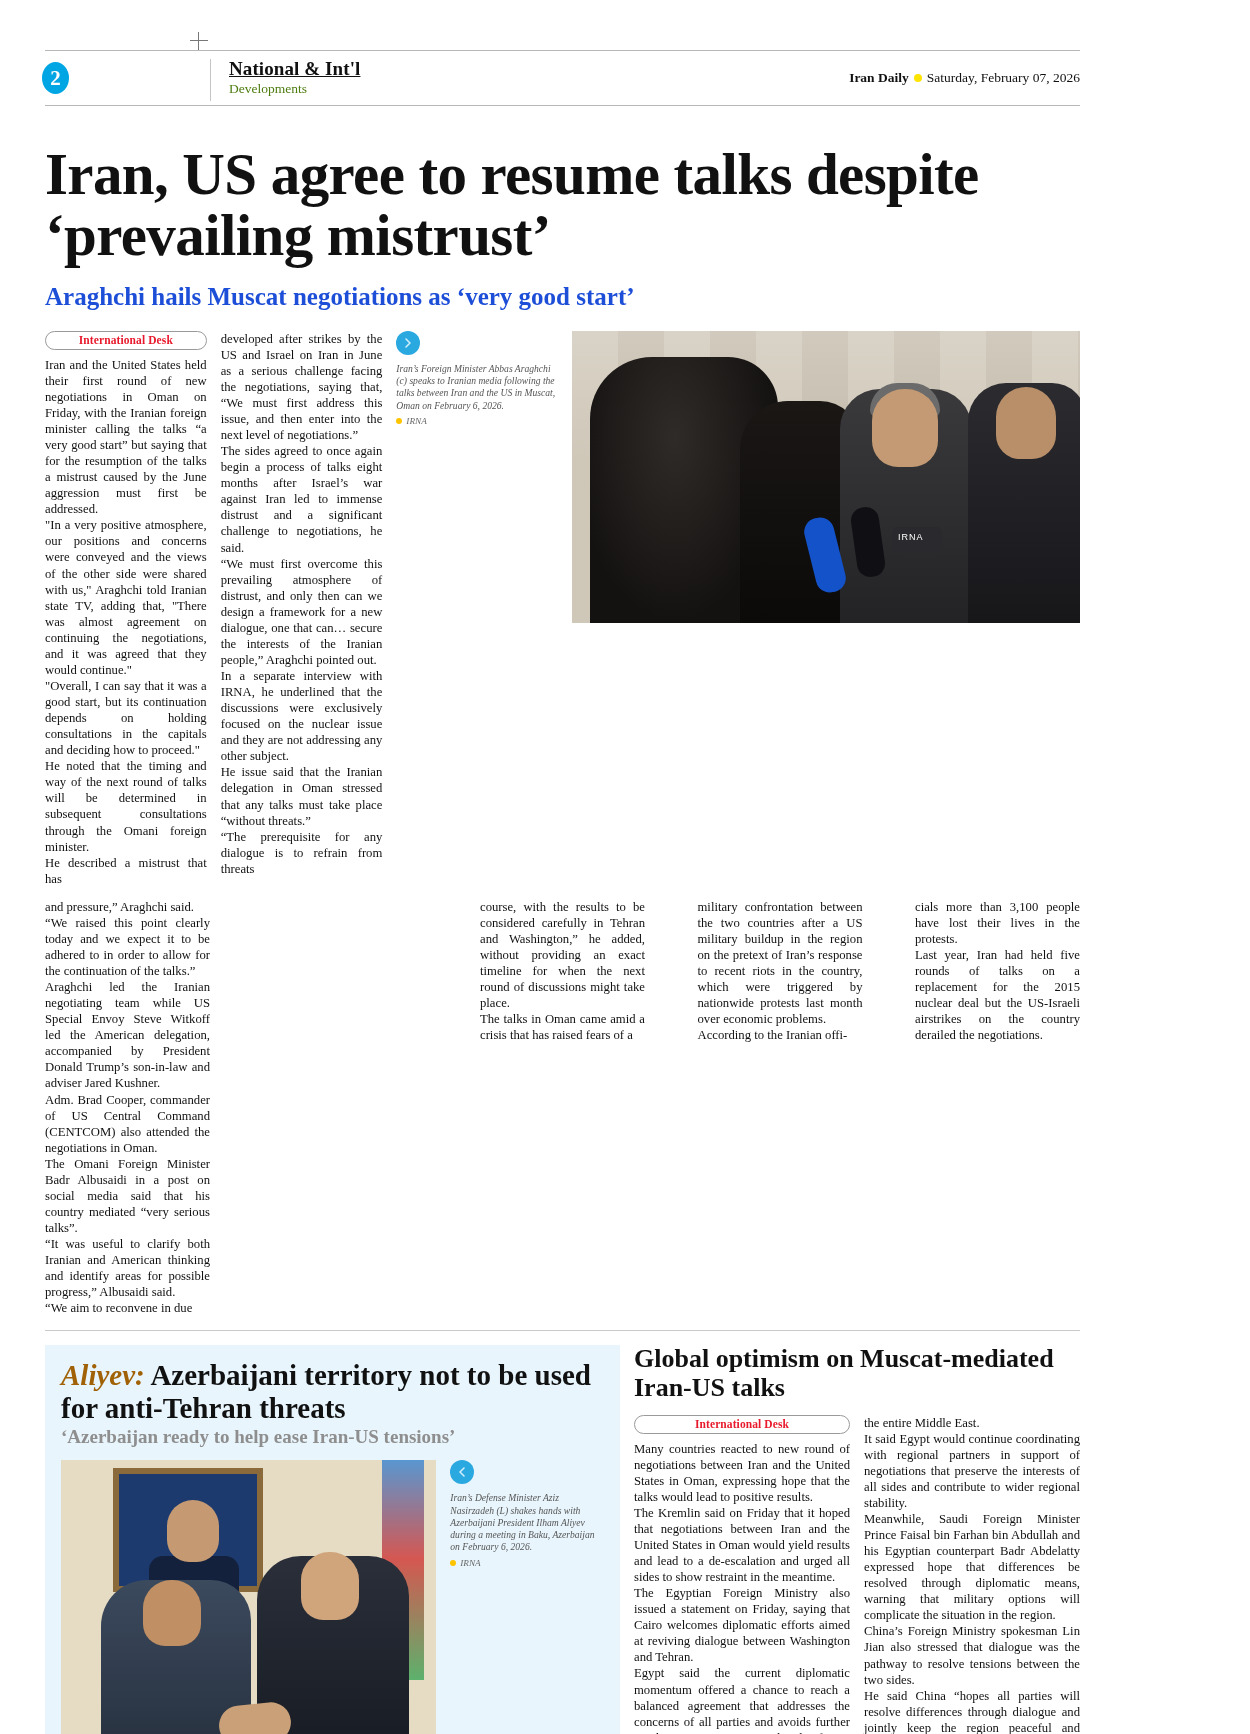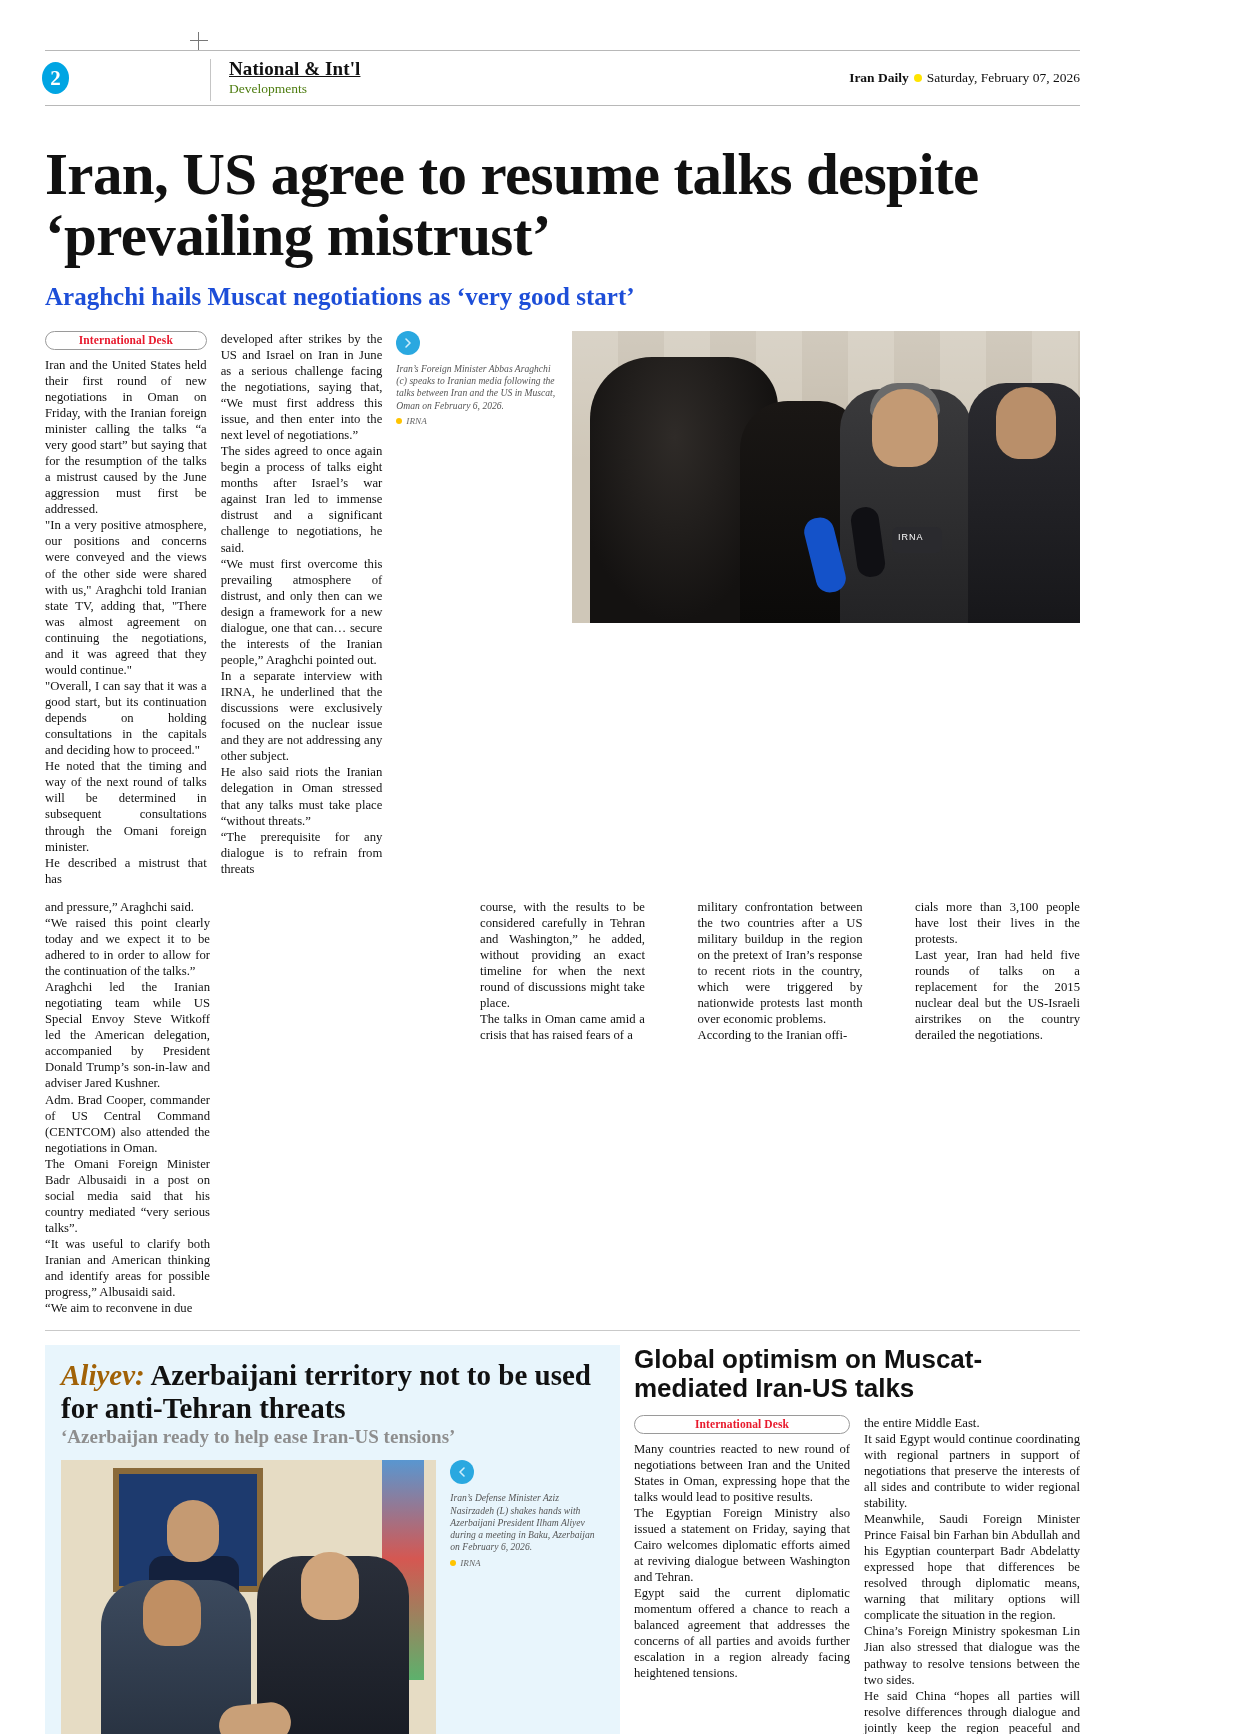--- a/index.html
+++ b/index.html
@@ -227,21 +227,21 @@
   }
   .az-photo .hand {
     position: absolute; left: 158px; top: 244px; width: 72px; height: 40px;
     background: #c9a078; border-radius: 20px; transform: rotate(-6deg);
   }
 
   .az-cap { width: 163px; }
 
   
   .global-h {
-    font-family: Liberation Sans, sans-serif; font-weight: bold;
+    font-family: Liberation Serif, serif; font-weight: bold;
     font-size: 26px; line-height: 1.1;
   }
   .global-cols { margin-top: 12px; display: flex; gap: 14px; }
   .global-cols .c { width: 216px; }
 </style>
 </head>
 <body>
 
 <div class="reg-mark"></div>
 
@@ -275,21 +275,21 @@
         <p>He described a mistrust that has</p>
       </div>
     </div>
 
     <div class="tcol">
       <div class="col">
         <p>developed after strikes by the US and Israel on Iran in June as a serious challenge facing the negotiations, saying that, “We must first address this issue, and then enter into the next level of negotiations.”</p>
         <p>The sides agreed to once again begin a process of talks eight months after Israel’s war against Iran led to immense distrust and a significant challenge to negotiations, he said.</p>
         <p>“We must first overcome this prevailing atmosphere of distrust, and only then can we design a framework for a new dialogue, one that can… secure the interests of the Iranian people,” Araghchi pointed out.</p>
         <p>In a separate interview with IRNA, he underlined that the discussions were exclusively focused on the nuclear issue and they are not addressing any other subject.</p>
-        <p>He also said riots the Iranian delegation in Oman stressed that any talks must take place “without threats.”</p>
+        <p>He issue said that the Iranian delegation in Oman stressed that any talks must take place “without threats.”</p>
         <p>“The prerequisite for any dialogue is to refrain from threats</p>
       </div>
     </div>
 
     <div class="tcol">
       <div class="round-btn">
         <svg width="12" height="12" viewBox="0 0 12 12" aria-hidden="true">
           <path d="M4 2 L8 6 L4 10" fill="none" stroke="#cfeefb" stroke-width="1.6" stroke-linecap="round" stroke-linejoin="round"></path>
         </svg>
       </div>
@@ -393,20 +393,21 @@
     </div>
 
     <div class="bright">
       <div class="global-h">Global optimism on Muscat-mediated Iran-US talks</div>
 
       <div class="global-cols">
         <div class="c">
           <div class="desk-badge">International Desk</div>
           <div class="col">
             <p>Many countries reacted to new round of negotiations between Iran and the United States in Oman, expressing hope that the talks would lead to positive results.</p>
+            <p>The Kremlin said on Friday that it hoped that negotiations between Iran and the United States in Oman would yield results and lead to a de-escalation and urged all sides to show restraint in the meantime.</p>
             <p>The Egyptian Foreign Ministry also issued a statement on Friday, saying that Cairo welcomes diplomatic efforts aimed at reviving dialogue between Washington and Tehran.</p>
             <p>Egypt said the current diplomatic momentum offered a chance to reach a balanced agreement that addresses the concerns of all parties and avoids further escalation in a region already facing heightened tensions.</p>
 
           </div>
         </div>
         <div class="c">
           <div class="col">
             <p>the entire Middle East.</p>
             <p>It said Egypt would continue coordinating with regional partners in support of negotiations that preserve the interests of all sides and contribute to wider regional stability.</p>
             <p>Meanwhile, Saudi Foreign Minister Prince Faisal bin Farhan bin Abdullah and his Egyptian counterpart Badr Abdelatty expressed hope that differences be resolved through diplomatic means, warning that military options will complicate the situation in the region.</p>

